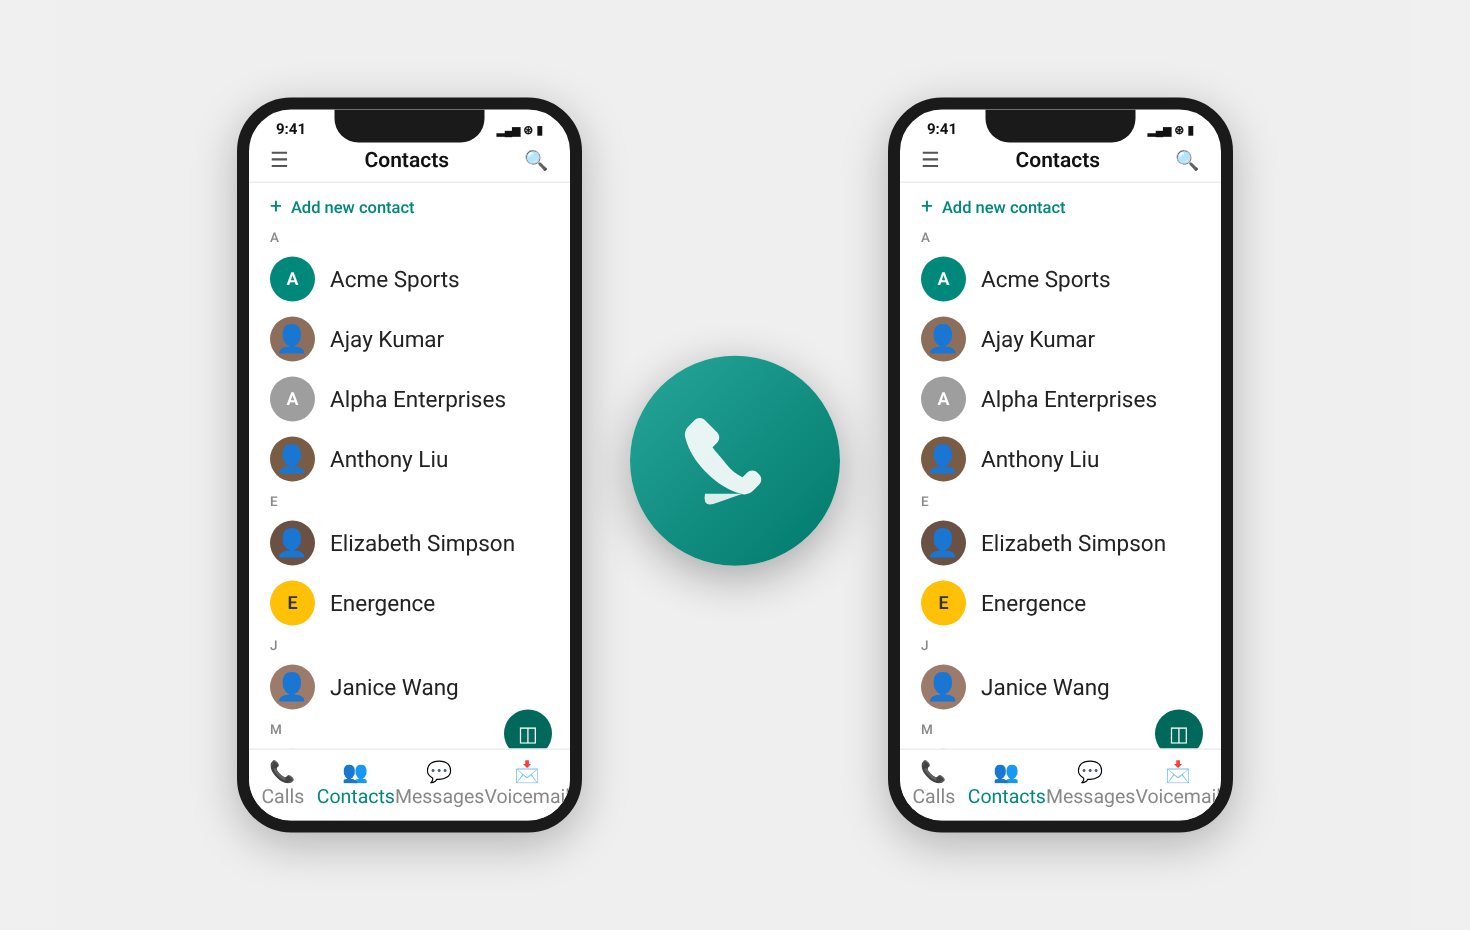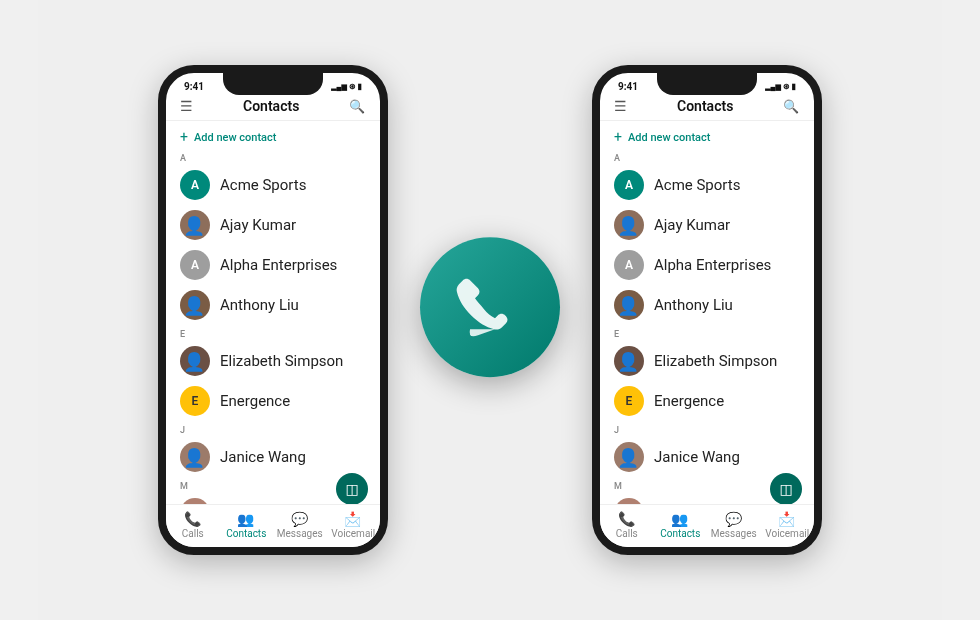--- a/index.html
+++ b/index.html
@@ -179,21 +179,21 @@
       align-items: center;
       gap: 1px;
     }
 
     .bottom-nav-item .nav-icon {
       font-size: 14px;
       color: #888;
     }
 
     .bottom-nav-item .nav-label {
-      font-size: 10px;
+      font-size: 13px;
       color: #888;
     }
 
     .bottom-nav-item.active .nav-icon,
     .bottom-nav-item.active .nav-label {
       color: #00897B;
     }
 
     
     .fab {

